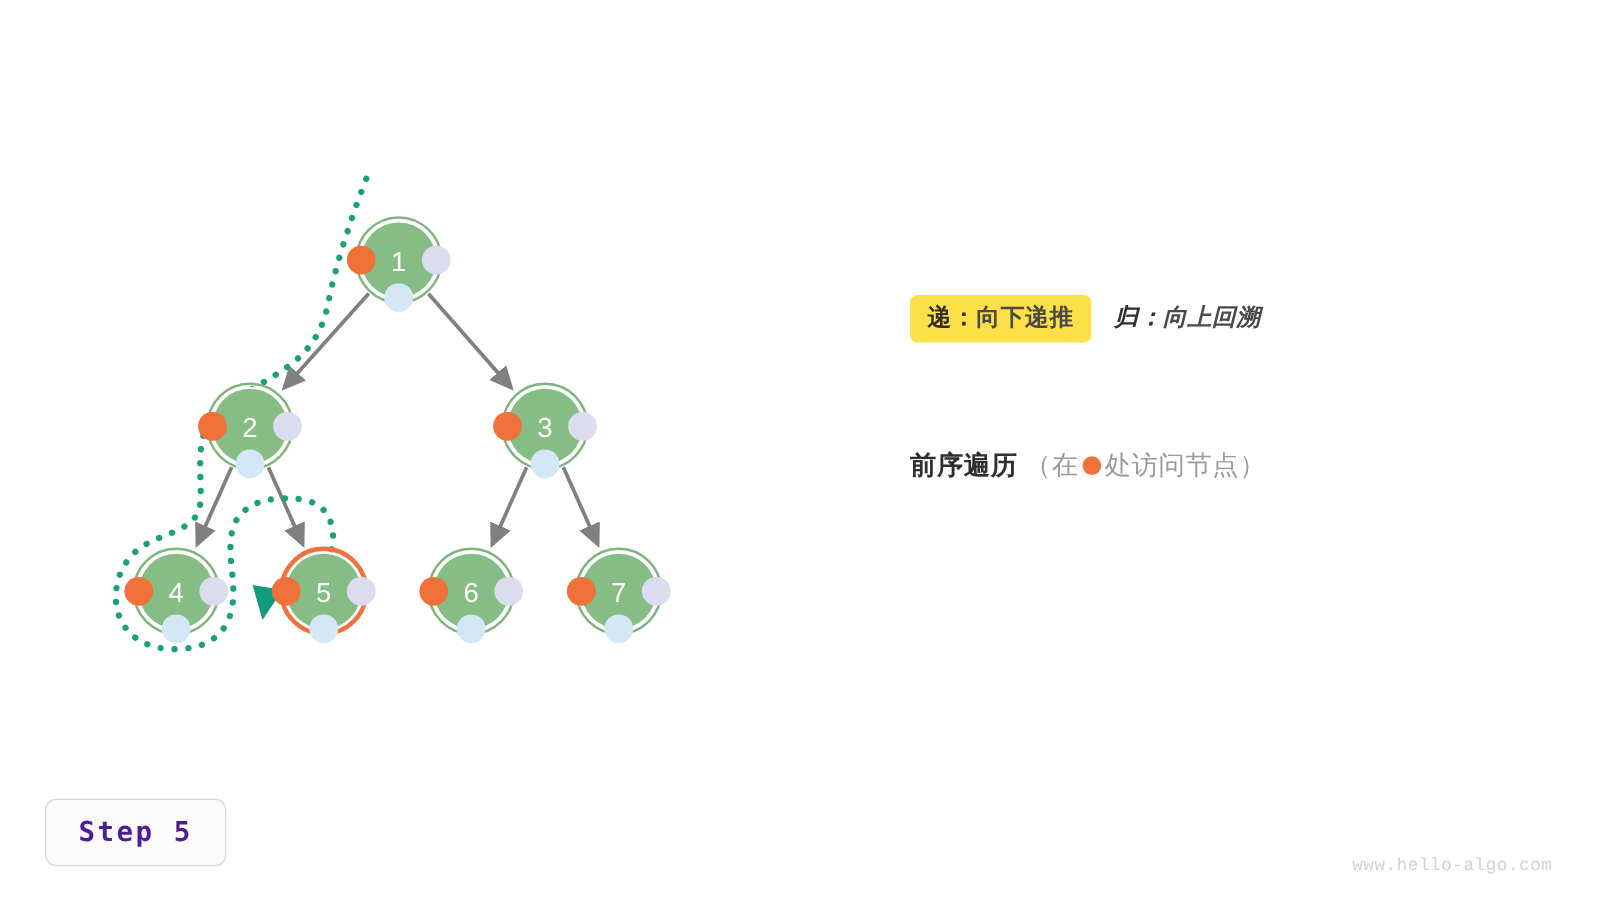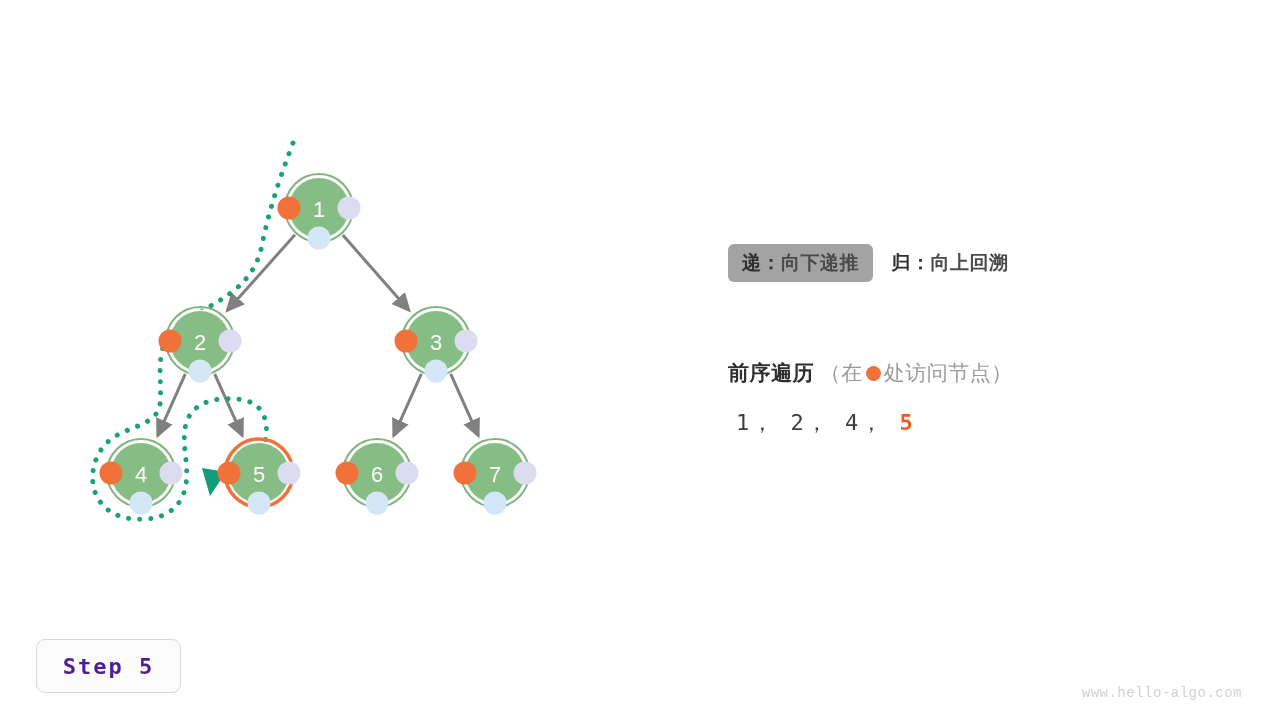--- a/index.html
+++ b/index.html
@@ -52,27 +52,28 @@
     font-weight: bold;
     color: #3b3b3b;
     letter-spacing: 0.5px;
     line-height: 1;
     display: inline-block;
     padding: 9px 14px 10px 14px;
     border-radius: 6px;
     white-space: nowrap;
   }
   .legend-row.highlighted {
-    background: #a3a3a3;
+    background: #fde047;
   }
   .legend-row .lbl-strong { font-weight: bold; color: #2f2f2f; }
   .legend-row .lbl-rest   { font-weight: bold; color: #4a4a4a; }
 
   .legend-row-2 {
-    margin-top: 16px;
+    margin-top: 8px;
+    font-style: italic;
   }
 
   .traversal-title {
     position: absolute;
     left: 728px;
     top: 362px;
     font-size: 21px;
     white-space: nowrap;
     line-height: 1;
   }
@@ -260,24 +261,20 @@
     <div class="legend-row legend-row-2">
       <span class="lbl-strong">归：</span><span class="lbl-rest">向上回溯</span>
     </div>
   </div>
 
   <div class="traversal-title">
     <span class="tt-bold">前序遍历</span>
     <span class="tt-gray">（在</span><span class="inline-dot"></span><span class="tt-gray">处访问节点）</span>
   </div>
 
-  <div class="sequence">
-    <span>1， 2， 4，</span>
-    <span class="current">5</span>
-  </div>
 
   <div class="step-badge">
     <span class="step-badge-text">Step 5</span>
   </div>
 
   <div class="watermark">www.hello-algo.com</div>
 
 </div>
 
 </body></html>

